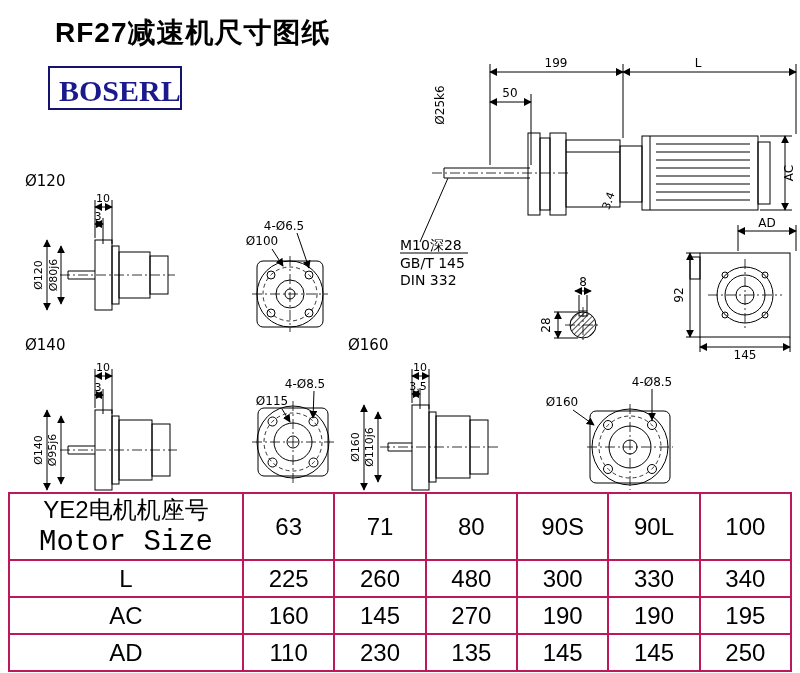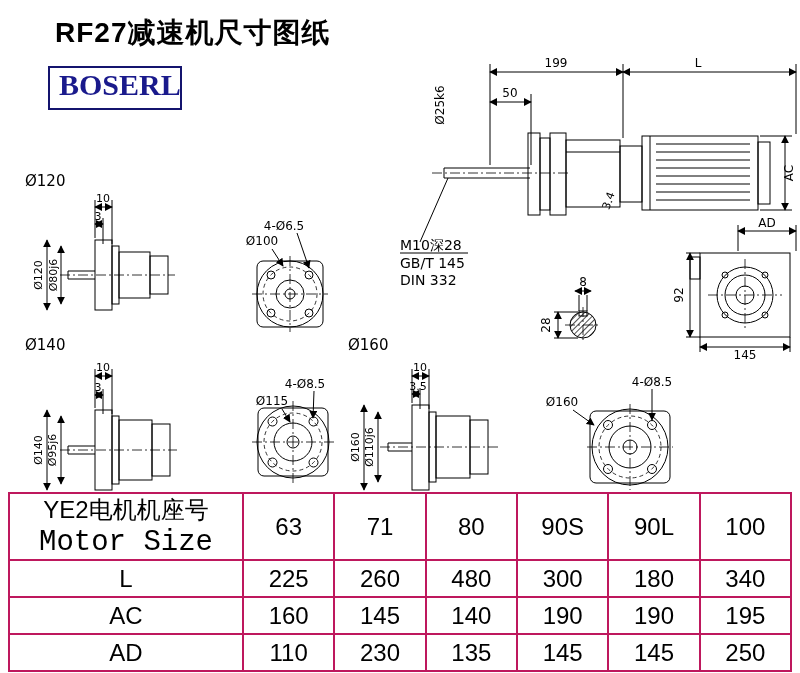--- a/index.html
+++ b/index.html
@@ -1,21 +1,21 @@
 <!DOCTYPE html>
 <html><head>
 <meta charset="utf-8">
 <style>
   * { margin:0; padding:0; box-sizing:border-box; }
   html,body { background:#fff; }
   .page { position:relative; width:800px; height:673px; background:#fff;
           font-family:"Liberation Sans",sans-serif; color:#000; overflow:hidden; }
   .title { position:absolute; left:55px; top:14px; font-size:28px; font-weight:bold; letter-spacing:1px; }
   .logo { position:absolute; left:48px; top:66px; width:134px; height:44px; border:2px solid #14146e;
-          display:flex; align-items:flex-start; padding-left:9px; background:#fff; }
+          display:flex; align-items:flex-end; padding-left:9px; background:#fff; }
   .logo span { font-family:"Liberation Serif",serif; font-weight:bold; font-size:30px; color:#1a1a8c; }
   .dlabel { position:absolute; font-size:15px; font-family:"DejaVu Sans",sans-serif; }
   svg.tech { position:absolute; overflow:visible; }
   .tech line,.tech rect,.tech circle,.tech path { stroke:#000; stroke-width:1; fill:none; }
   .tech text { stroke:none; fill:#000; font-family:"DejaVu Sans",sans-serif; font-size:12px; }
   .tech .cl { stroke-dasharray:10 3 2 3; stroke-width:0.8; }
   .tech .bc { stroke-dasharray:4 3; stroke-width:0.8; }
   .tech .hatch { fill:url(#hatch); }
   .tech .sm { font-size:11px; }
   table.spec { position:absolute; left:8px; top:492px; width:784px; border-collapse:collapse; table-layout:fixed; }
@@ -312,28 +312,28 @@
         <td>90S</td>
         <td>90L</td>
         <td>100</td>
       </tr>
       <tr class="row">
         <td>L</td>
         <td>225</td>
         <td>260</td>
         <td>480</td>
         <td>300</td>
-        <td>180</td>
+        <td>330</td>
         <td>340</td>
       </tr>
       <tr class="row">
         <td>AC</td>
         <td>160</td>
         <td>145</td>
-        <td>140</td>
+        <td>270</td>
         <td>190</td>
         <td>190</td>
         <td>195</td>
       </tr>
       <tr class="row">
         <td>AD</td>
         <td>110</td>
         <td>230</td>
         <td>135</td>
         <td>145</td>

